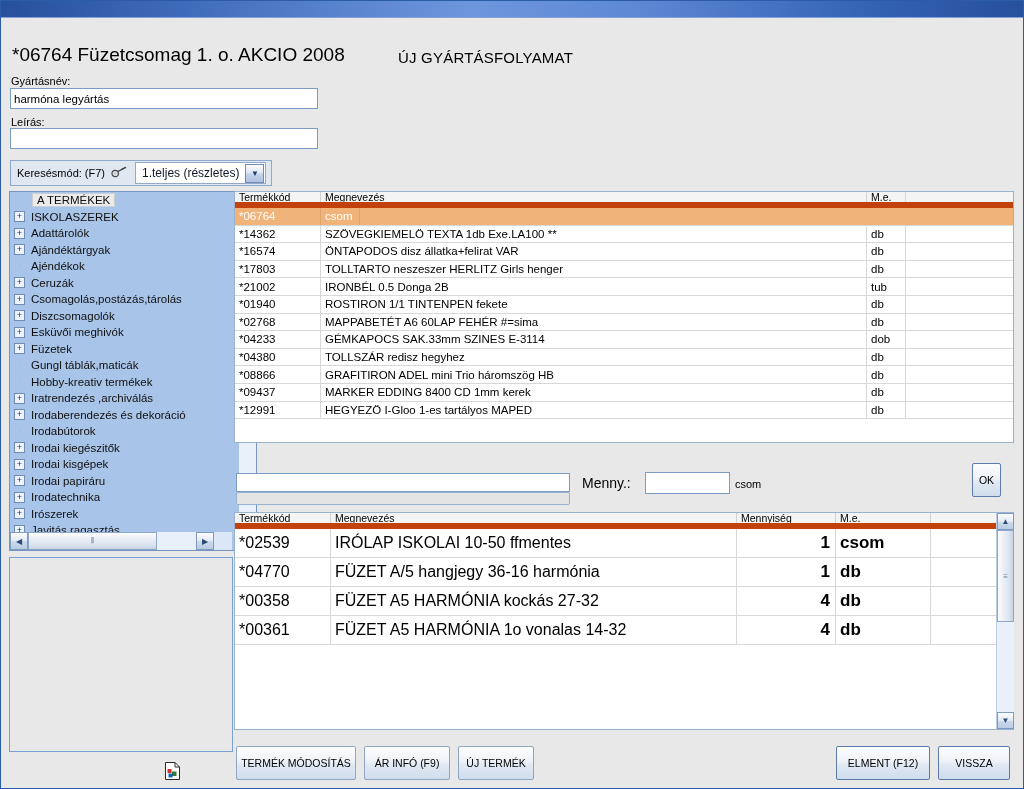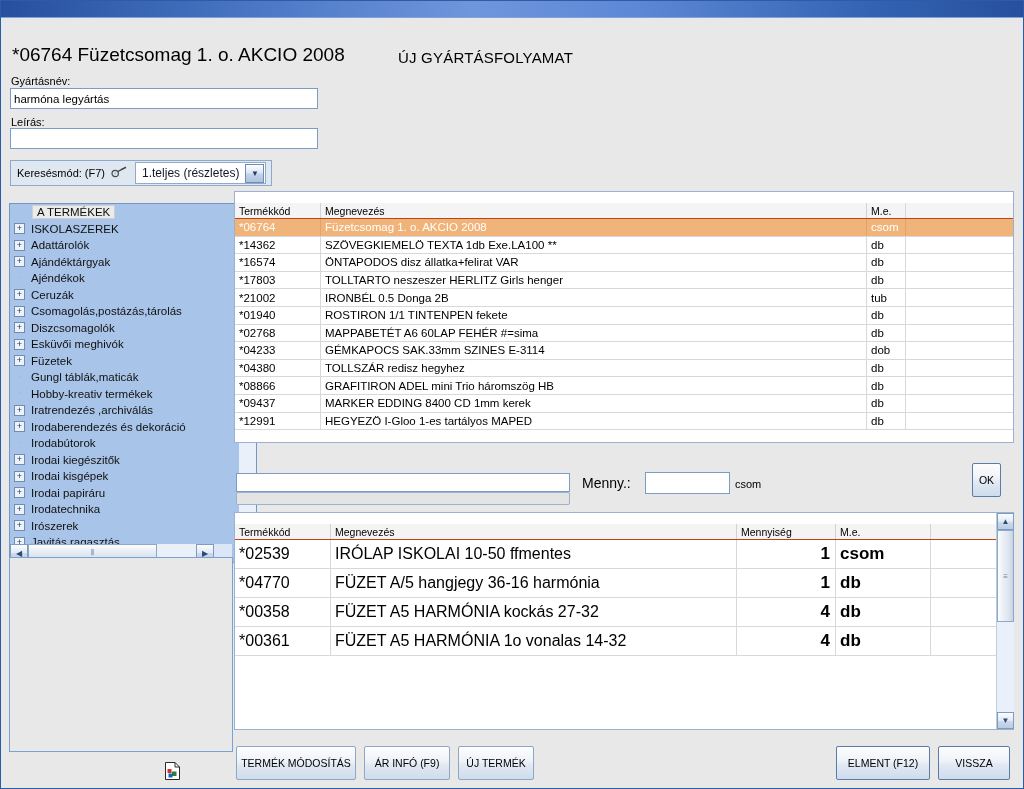--- a/index.html
+++ b/index.html
@@ -116,21 +116,20 @@
   }
 
   
   .tree-panel {
     position: absolute;
     left: 9px; top: 191px;
     width: 248px; height: 360px;
     background: #a8c4e8;
     border: 1px solid #7596c2;
     overflow: hidden;
-    margin-top: 12px;
   }
   .tree-scrollarea {
     position: absolute;
     left: 0; top: 0;
     width: 201px; height: 340px;
     overflow: hidden;
   }
   .tree-item {
     display: flex;
     align-items: center;
@@ -201,24 +200,23 @@
   .sb-thumb.horiz {
     background: linear-gradient(to bottom, #fdfdfe 0%, #edf1f7 30%, #dde5f0 70%, #c6d3e4 100%);
   }
   .sb-track-light { background: #e9f0fa; }
 
   
   .grid-head {
     display: flex;
     height: 16px;
     background: #f4f4f4;
-    border-bottom: 1px solid #c2410c;
+    border-bottom: 6px solid #c2410c;
     font-size: 10.5px;
     color: #000;
-    margin-top: 11px;
   }
   .grid-head > div {
     padding-left: 4px;
     border-right: 1px solid #d2d2d2;
     overflow: hidden;
     white-space: nowrap;
     display: flex;
     align-items: center;
   }
   .grid-row {
@@ -428,21 +426,20 @@
 
 <div class="panel" style="left:234px; top:191px; width:780px; height:252px;">
   <div class="grid-head" id="top-grid-head">
     <div class="c-code">Termékkód</div>
     <div class="c-name">Megnevezés</div>
     <div class="c-unit">M.e.</div>
   </div>
   <div id="top-grid-body">
       <div class="grid-row tg-row selected">
         <div class="c-code">*06764</div>
-        <div class="c-name">Füzetcsomag  1. o.   AKCIO 2008</div>
         <div class="c-unit">csom</div>
       </div>
       <div class="grid-row tg-row">
         <div class="c-code">*14362</div>
         <div class="c-name">SZÖVEGKIEMELÖ TEXTA 1db Exe.LA100 **</div>
         <div class="c-unit">db</div>
       </div>
       <div class="grid-row tg-row">
         <div class="c-code">*16574</div>
         <div class="c-name">ÖNTAPODOS disz állatka+felirat   VAR</div>

